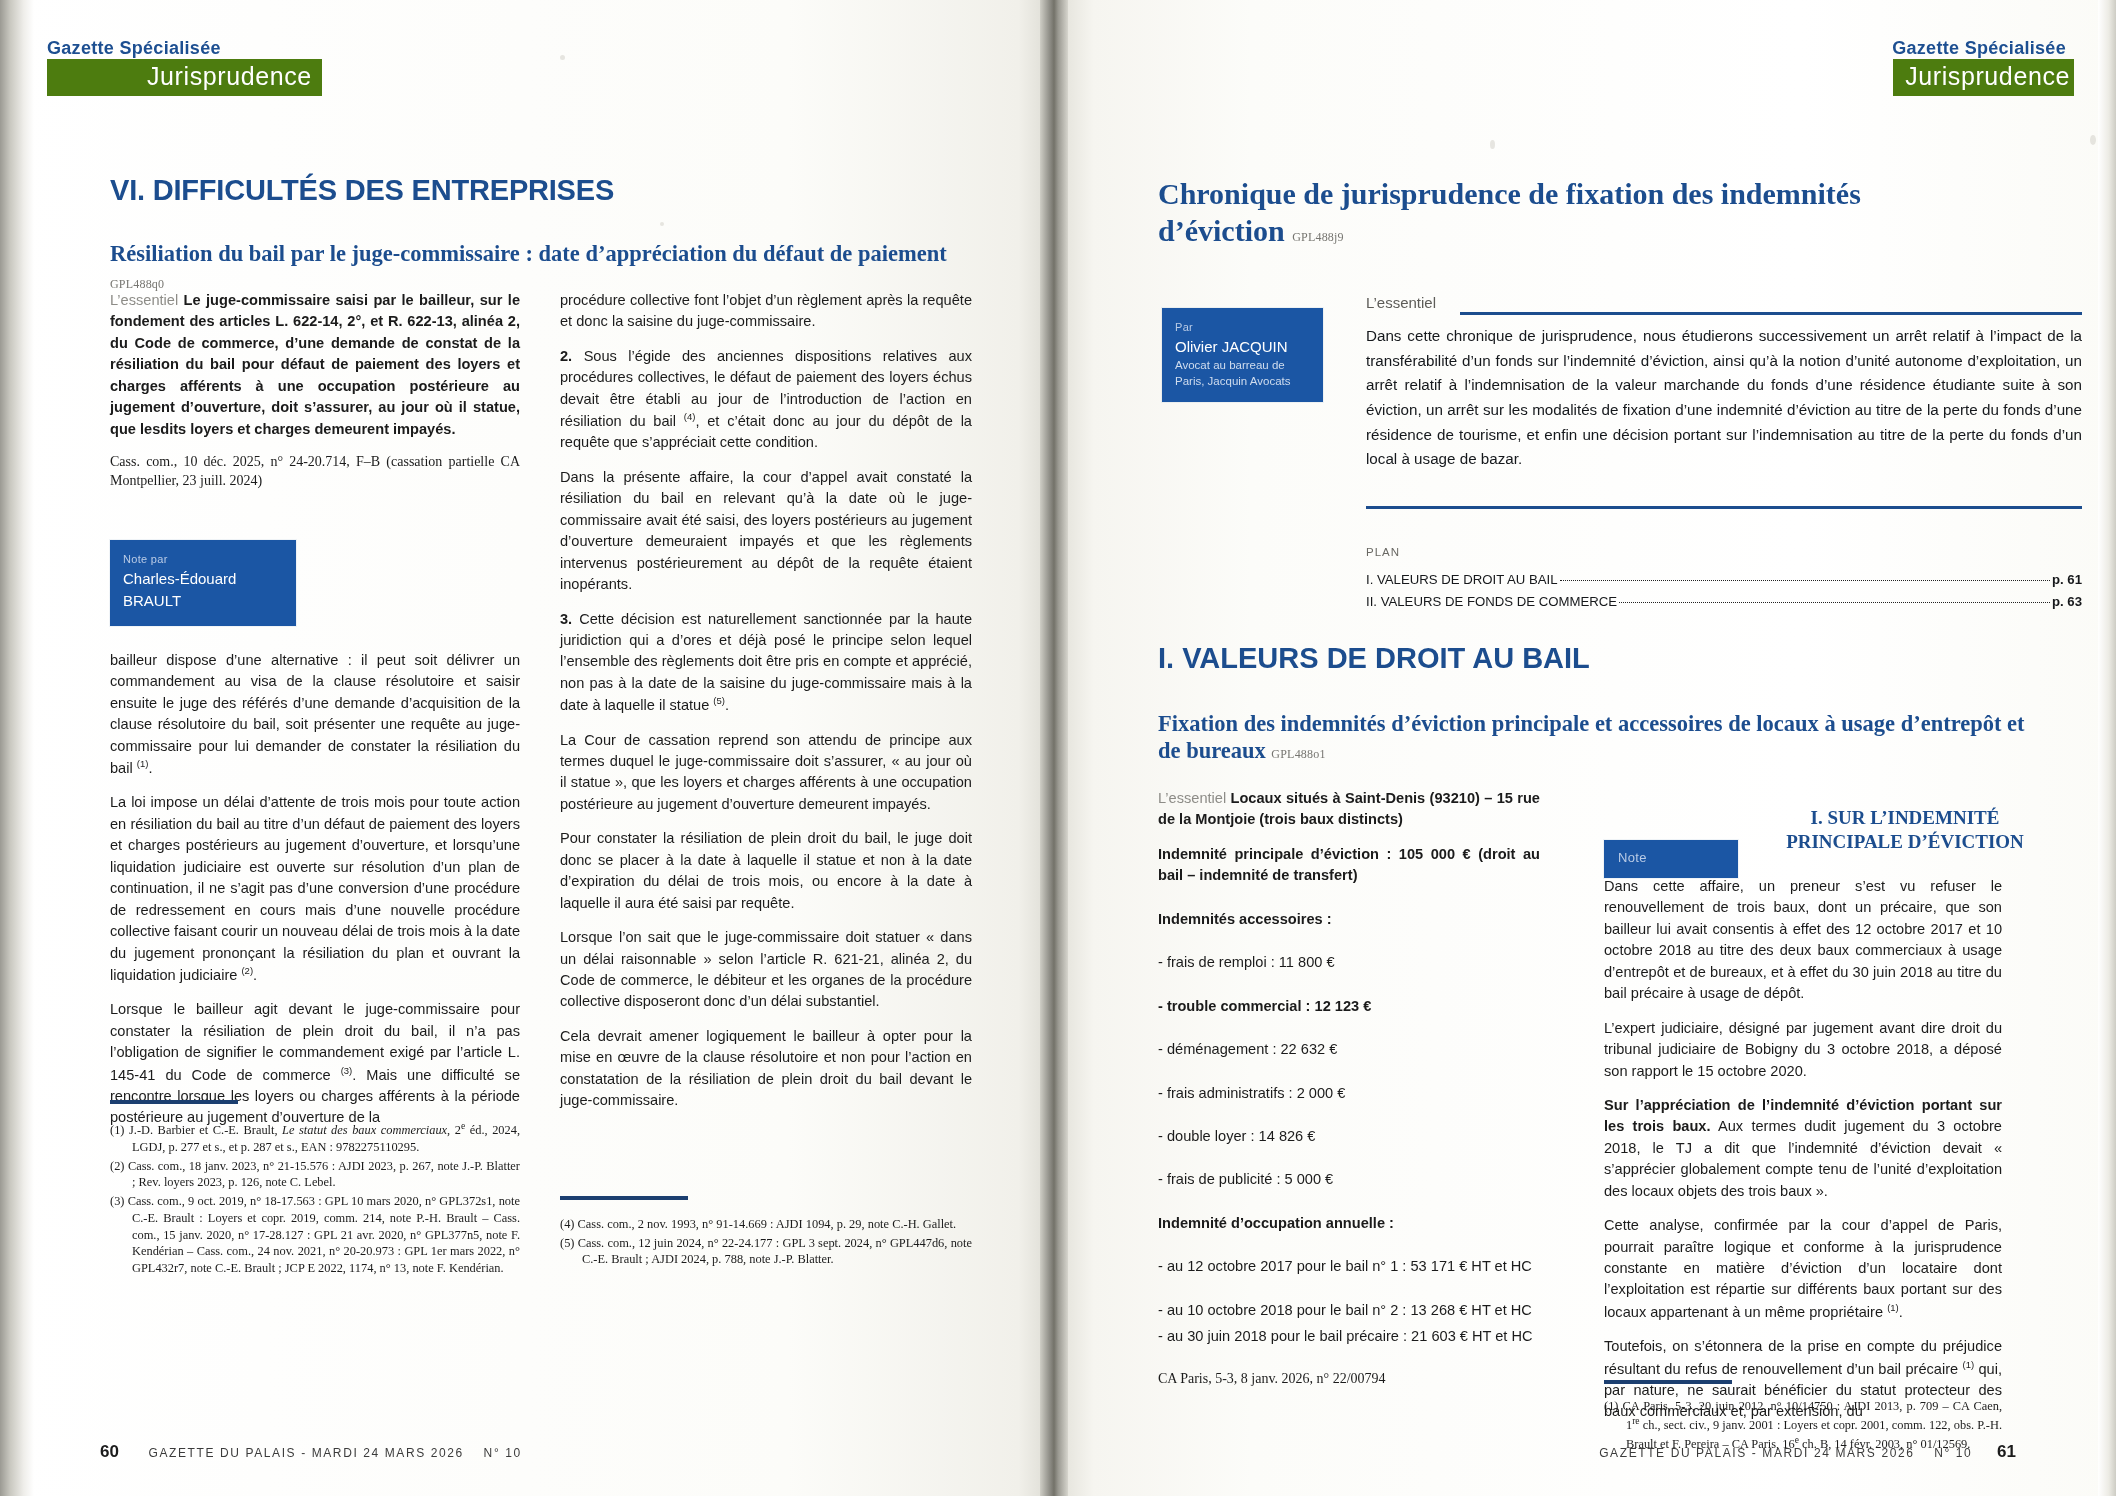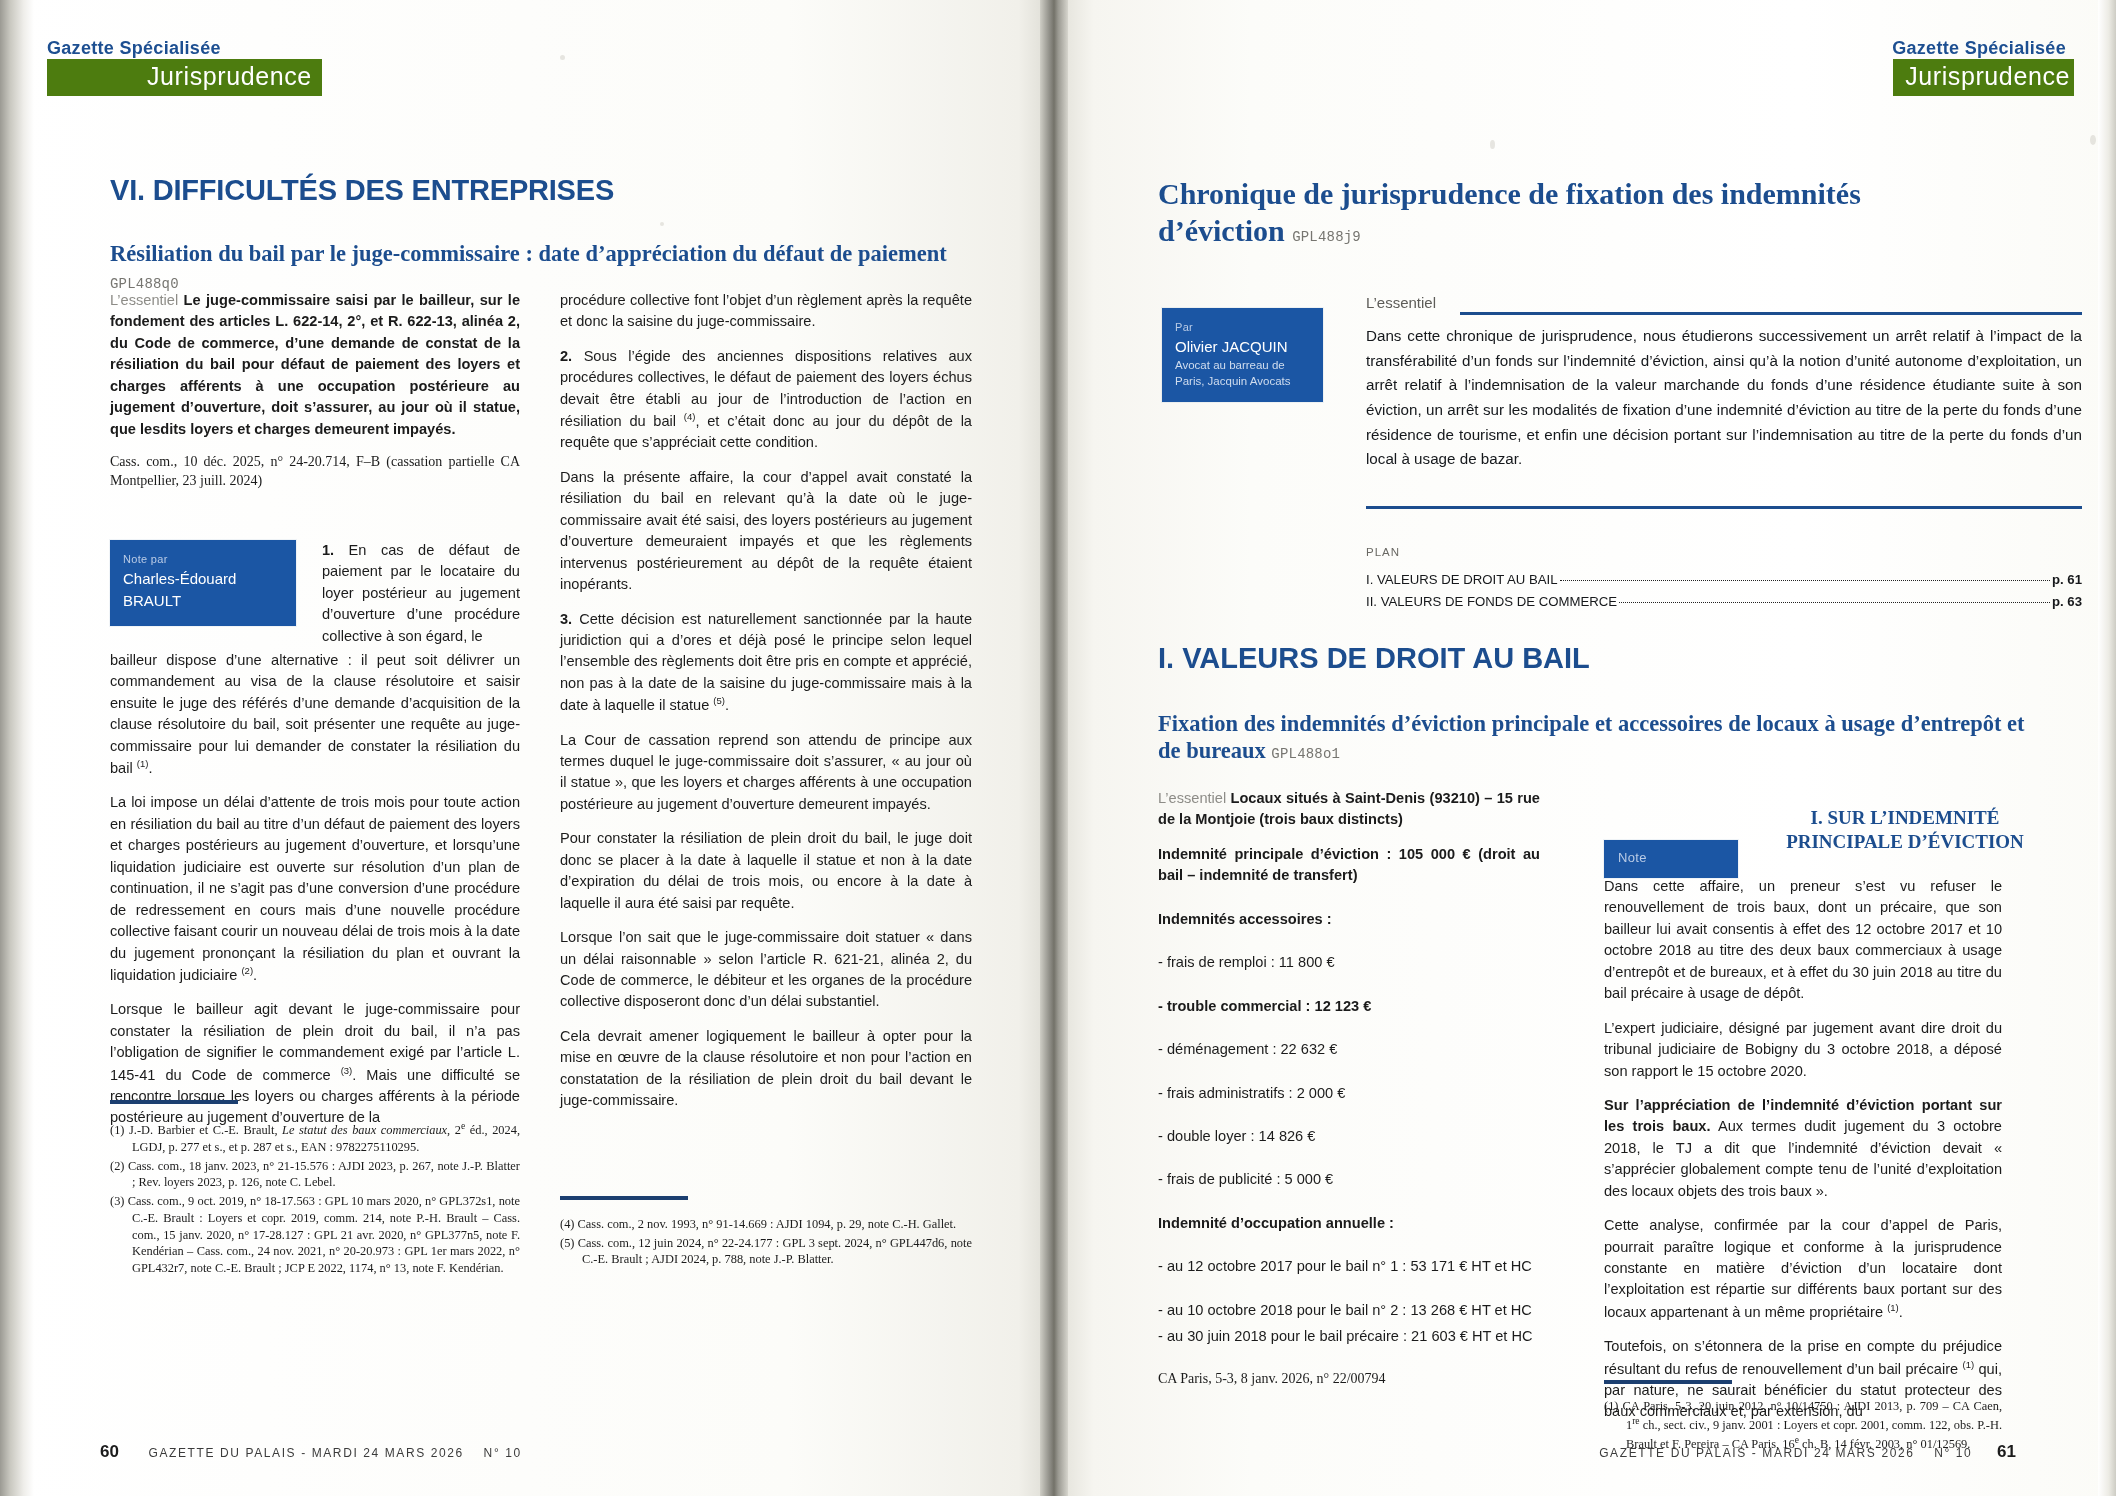--- a/index.html
+++ b/index.html
@@ -26,21 +26,21 @@
   .mh-left .mh-bar{margin-left:0;padding-left:100px;}
   .mh-right{right:50px;top:38px;text-align:right;}
   .mh-right .mh-bar{padding-right:4px;padding-left:12px;margin-right:-8px;}
 
   
   h1.sec{position:absolute;margin:0;color:#1c4d8e;font-size:29px;font-weight:bold;
          letter-spacing:-0.2px;white-space:nowrap;}
   .artitle{position:absolute;color:#1c4d8e;font-family:"Liberation Serif",serif;
            font-weight:bold;font-size:22.5px;line-height:1.22;}
   .artitle.big{font-size:30px;line-height:1.22;}
-  .gpl{font-family:Liberation Mono, monospace;font-weight:normal;font-size:14px;
+  .gpl{font-family:Liberation Serif, serif;font-weight:normal;font-size:12px;
        color:#767570;letter-spacing:0.2px;}
   h2.bigsec{position:absolute;margin:0;color:#1c4d8e;font-size:29px;font-weight:bold;
             white-space:nowrap;}
 
   
   .col{position:absolute;font-size:14.6px;line-height:1.47;color:#1b1b1b;
        text-align:justify;font-family:"Liberation Sans",sans-serif;}
   .col p{margin:0 0 13px 0;}
   .col p.tight{margin-bottom:10px;}
   b,strong{font-weight:bold;}
@@ -127,25 +127,20 @@
     </p>
     <p class="ref">Cass. com., 10 déc. 2025, n° 24-20.714, F–B (cassation partielle CA Montpellier, 23 juill. 2024)</p>
   </div>
 
   <div class="chip" style="left:110px;top:540px;width:160px;">
     <div class="lbl">Note par</div>
     <div class="nm">Charles-Édouard</div>
     <div class="nm">BRAULT</div>
   </div>
 
-  <div class="col" style="left:322px;top:540px;width:198px;">
-    <p class="tight">
-      <b>1.</b> En cas de défaut de paiement par le locataire du loyer postérieur au jugement d’ouverture d’une procédure collective à son égard, le
-    </p>
-  </div>
   <div class="col" style="left:110px;top:650px;width:410px;">
     <p>
       bailleur dispose d’une alternative : il peut soit délivrer un commandement au visa de la clause résolutoire et saisir ensuite le juge des référés d’une demande d’acquisition de la clause résolutoire du bail, soit présenter une requête au juge-commissaire pour lui demander de constater la résiliation du bail <span class="sup">(1)</span>.
     </p>
     <p>
       La loi impose un délai d’attente de trois mois pour toute action en résiliation du bail au titre d’un défaut de paiement des loyers et charges postérieurs au jugement d’ouverture, et lorsqu’une liquidation judiciaire est ouverte sur résolution d’un plan de continuation, il ne s’agit pas d’une conversion d’une procédure de redressement en cours mais d’une nouvelle procédure collective faisant courir un nouveau délai de trois mois à la date du jugement prononçant la résiliation du plan et ouvrant la liquidation judiciaire <span class="sup">(2)</span>.
     </p>
     <p>
       Lorsque le bailleur agit devant le juge-commissaire pour constater la résiliation de plein droit du bail, il n’a pas l’obligation de signifier le commandement exigé par l’article L. 145-41 du Code de commerce <span class="sup">(3)</span>. Mais une difficulté se rencontre lorsque les loyers ou charges afférents à la période postérieure au jugement d’ouverture de la
     </p>

